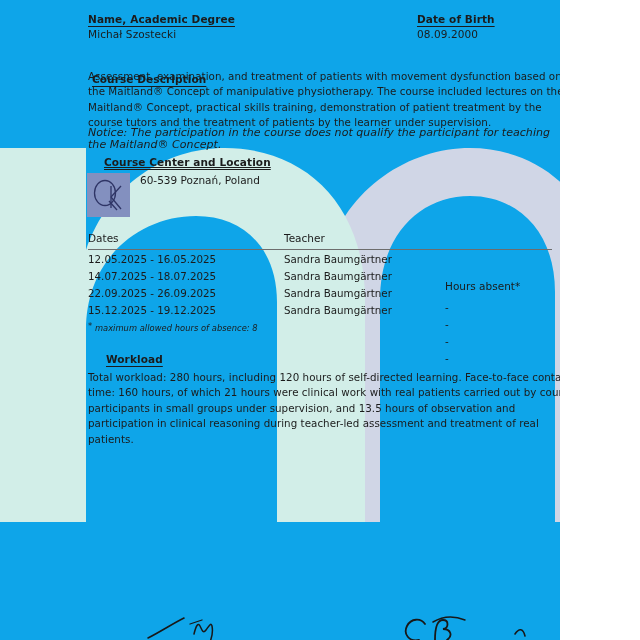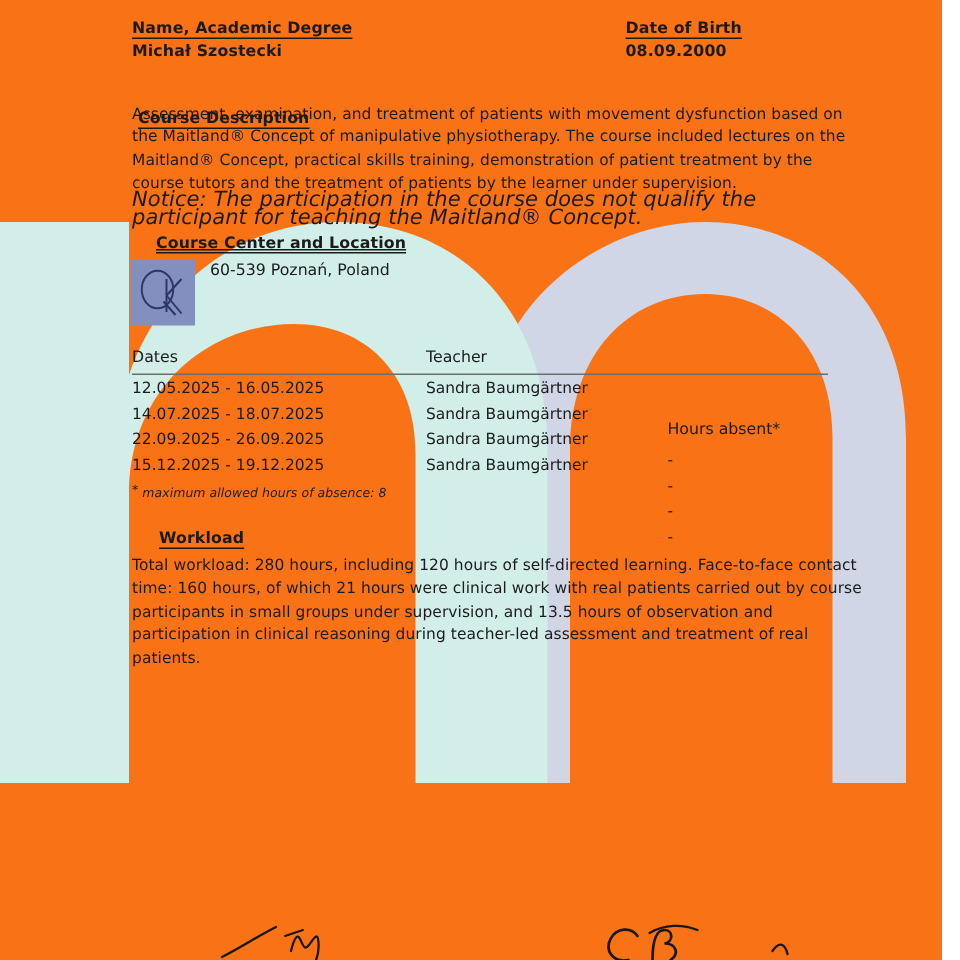--- a/index.html
+++ b/index.html
@@ -5,24 +5,24 @@
   html, body {
     margin: 0;
     padding: 0;
     background: #ffffff;
   }
   body {
     font-family: "DejaVu Sans", sans-serif;
   }
   .page {
     position: relative;
-    width: 628px;
+    width: 560px;
     height: 640px;
     overflow: hidden;
-    background: #f97316;
+    background: #0ea5e9;
   }
 
   
   .watermark {
     position: absolute;
     left: 0;
     top: 0;
     width: 640px;
     height: 640px;
     pointer-events: none;
@@ -45,29 +45,28 @@
     font-weight: bold;
     text-decoration: underline;
     text-underline-offset: 2.5px;
     letter-spacing: .1px;
     white-space: nowrap;
   }
   .val {
     font-size: 10.5px;
     white-space: nowrap;
     letter-spacing: .1px;
-    font-weight: bold;
   }
   .para {
     font-size: 10.3px;
     line-height: 15.4px;
     letter-spacing: .05px;
   }
   .notice {
-    font-size: 14px;
+    font-size: 11px;
     font-style: italic;
     line-height: 12px;
     letter-spacing: .05px;
   }
 
   
   .logo-box {
     position: absolute;
     left: 87px;
     top: 173px;

